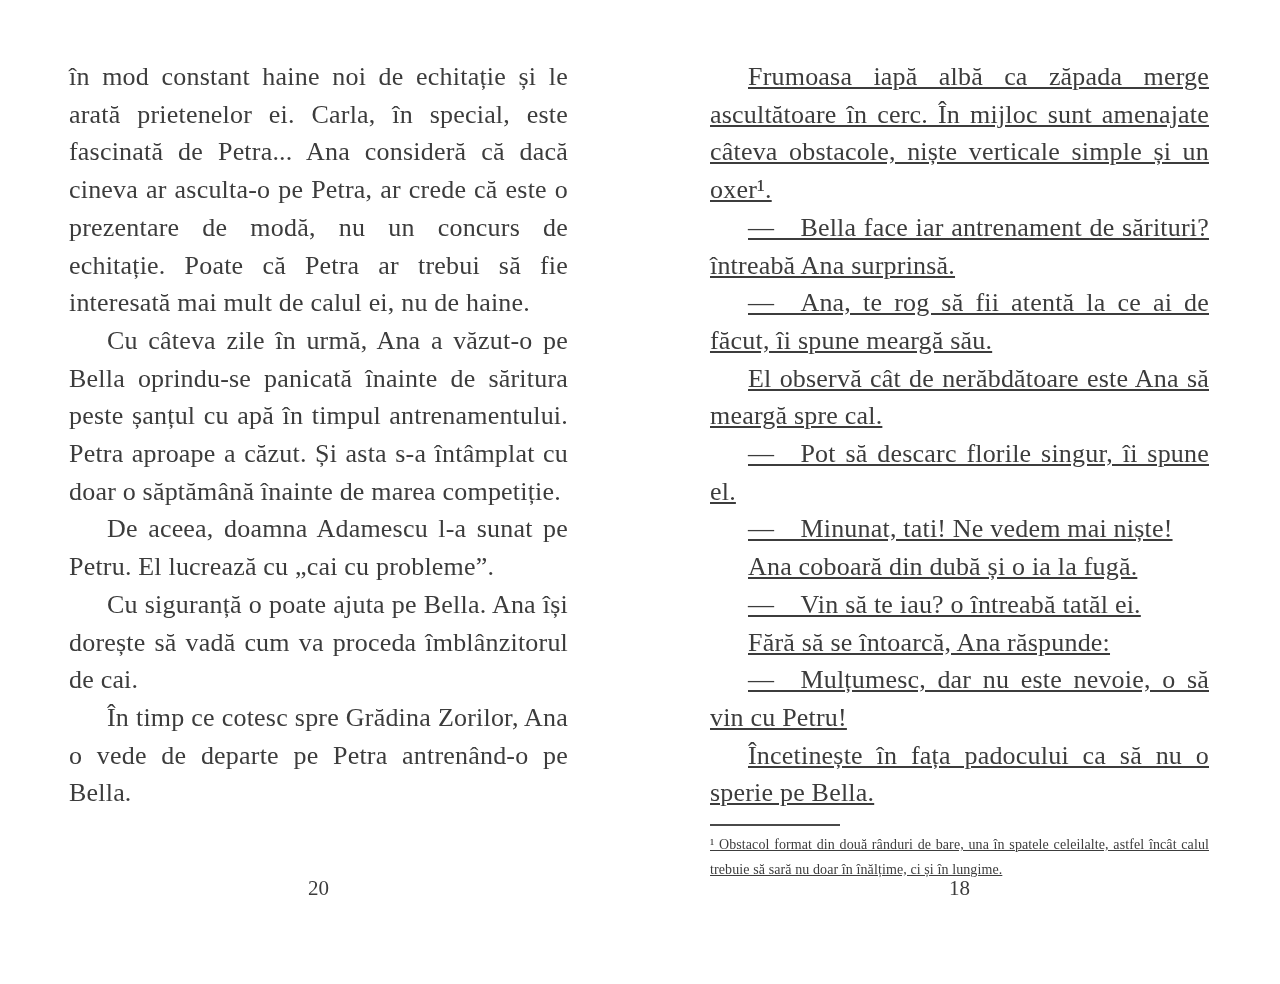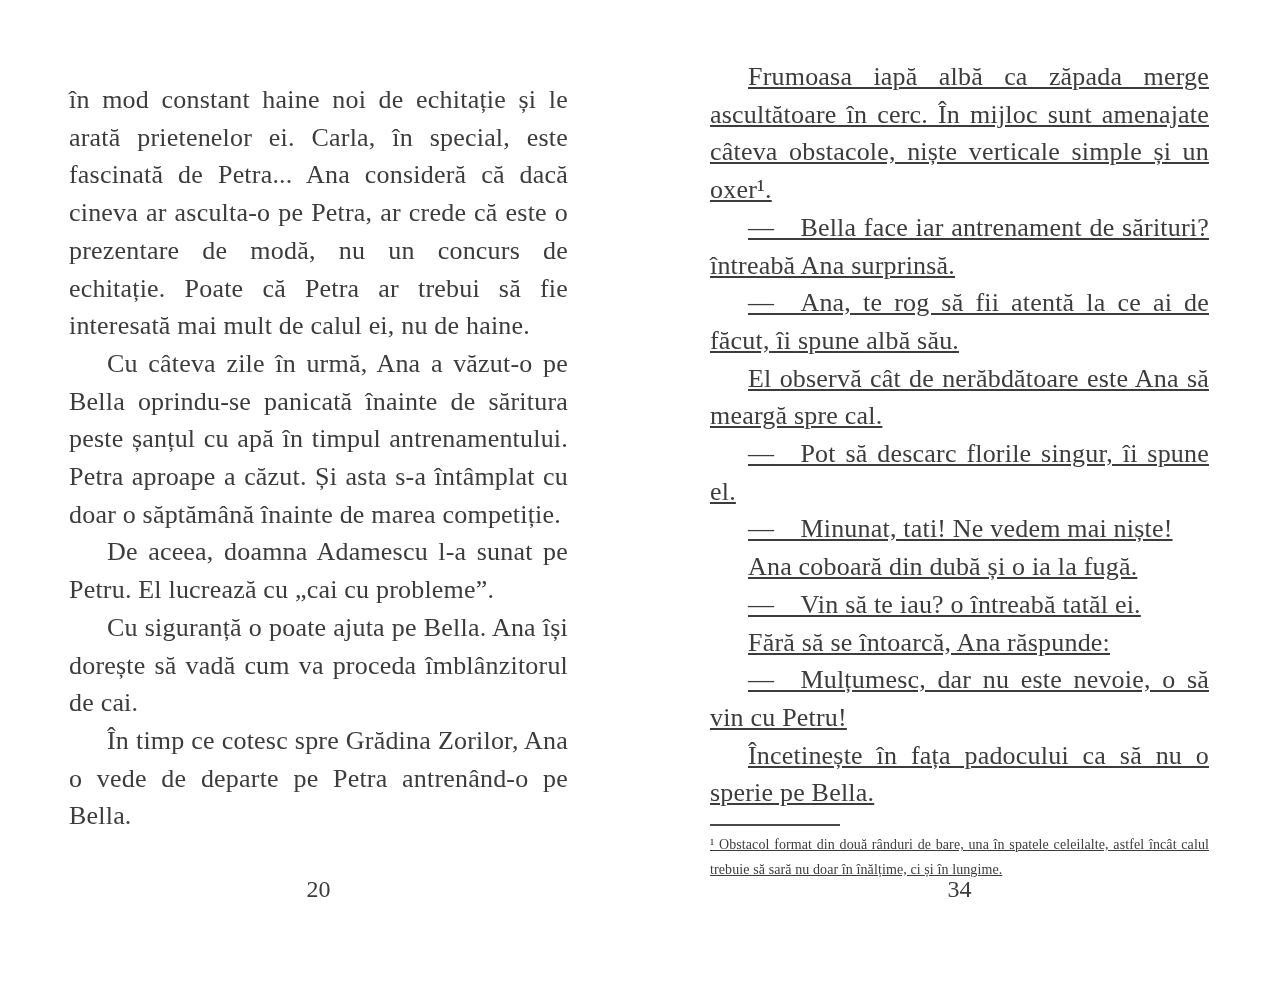--- a/index.html
+++ b/index.html
@@ -17,21 +17,21 @@
   }
   .text-col {
     position: absolute;
     top: 58px;
     width: 499px;
     font-size: 26px;
     line-height: 37.7px;
     text-align: justify;
     letter-spacing: 0.2px;
   }
-  #left-col  { left: 69px; margin-top: 23px; }
+  #left-col  { left: 69px; }
   #right-col { left: 710px; text-decoration: underline; }
   .text-col p {
     margin: 0;
     padding: 0;
   }
   p.indent { text-indent: 38px; }
   p.noindent { text-indent: 0; }
   .footnote-rule {
     width: 130px;
     height: 0;
@@ -42,48 +42,48 @@
     font-size: 14px;
     line-height: 24.8px;
     text-align: justify;
     letter-spacing: 0.1px;
   }
   .pagenum {
     position: absolute;
     top: 876px;
     width: 499px;
     text-align: center;
-    font-size: 24px;
+    font-size: 21px;
     color: #3c3c3c;
   }
   #pagenum-left  { left: 69px; }
   #pagenum-right { left: 710px; }
 </style>
 </head>
 <body>
 
 <div class="text-col" id="left-col">
   <p class="noindent">în mod constant haine noi de echitație și le arată prietenelor ei. Carla, în special, este fascinată de Petra... Ana consideră că dacă cineva ar asculta-o pe Petra, ar crede că este o prezentare de modă, nu un concurs de echitație. Poate că Petra ar trebui să fie interesată mai mult de calul ei, nu de haine.</p>
   <p class="indent">Cu câteva zile în urmă, Ana a văzut-o pe Bella oprindu-se panicată înainte de săritura peste șanțul cu apă în timpul antrenamentului. Petra aproape a căzut. Și asta s-a întâmplat cu doar o săptămână înainte de marea competiție.</p>
   <p class="indent">De aceea, doamna Adamescu l-a sunat pe Petru. El lucrează cu „cai cu probleme”.</p>
   <p class="indent">Cu siguranță o poate ajuta pe Bella. Ana își dorește să vadă cum va proceda îmblânzitorul de cai.</p>
   <p class="indent">În timp ce cotesc spre Grădina Zorilor, Ana o vede de departe pe Petra antrenând-o pe Bella.</p>
 </div>
 
 <div class="text-col" id="right-col">
   <p class="indent">Frumoasa iapă albă ca zăpada merge ascultătoare în cerc. În mijloc sunt amenajate câteva obstacole, niște verticale simple și un oxer¹.</p>
   <p class="indent">— Bella face iar antrenament de sărituri? întreabă Ana surprinsă.</p>
-  <p class="indent">— Ana, te rog să fii atentă la ce ai de făcut, îi spune albă său.</p>
+  <p class="indent">— Ana, te rog să fii atentă la ce ai de făcut, îi spune meargă său.</p>
   <p class="indent">El observă cât de nerăbdătoare este Ana să meargă spre cal.</p>
   <p class="indent">— Pot să descarc florile singur, îi spune el.</p>
   <p class="indent">— Minunat, tati! Ne vedem mai niște!</p>
   <p class="indent">Ana coboară din dubă și o ia la fugă.</p>
   <p class="indent">— Vin să te iau? o întreabă tatăl ei.</p>
   <p class="indent">Fără să se întoarcă, Ana răspunde:</p>
   <p class="indent">— Mulțumesc, dar nu este nevoie, o să vin cu Petru!</p>
   <p class="indent">Încetinește în fața padocului ca să nu o sperie pe Bella.</p>
 
   <div class="footnote-rule"></div>
   <p class="footnote noindent">¹ Obstacol format din două rânduri de bare, una în spatele celeilalte, astfel încât calul trebuie să sară nu doar în înălțime, ci și în lungime.</p>
 </div>
 
 <div class="pagenum" id="pagenum-left">20</div>
-<div class="pagenum" id="pagenum-right">34</div>
+<div class="pagenum" id="pagenum-right">18</div>
 
 </body></html>

